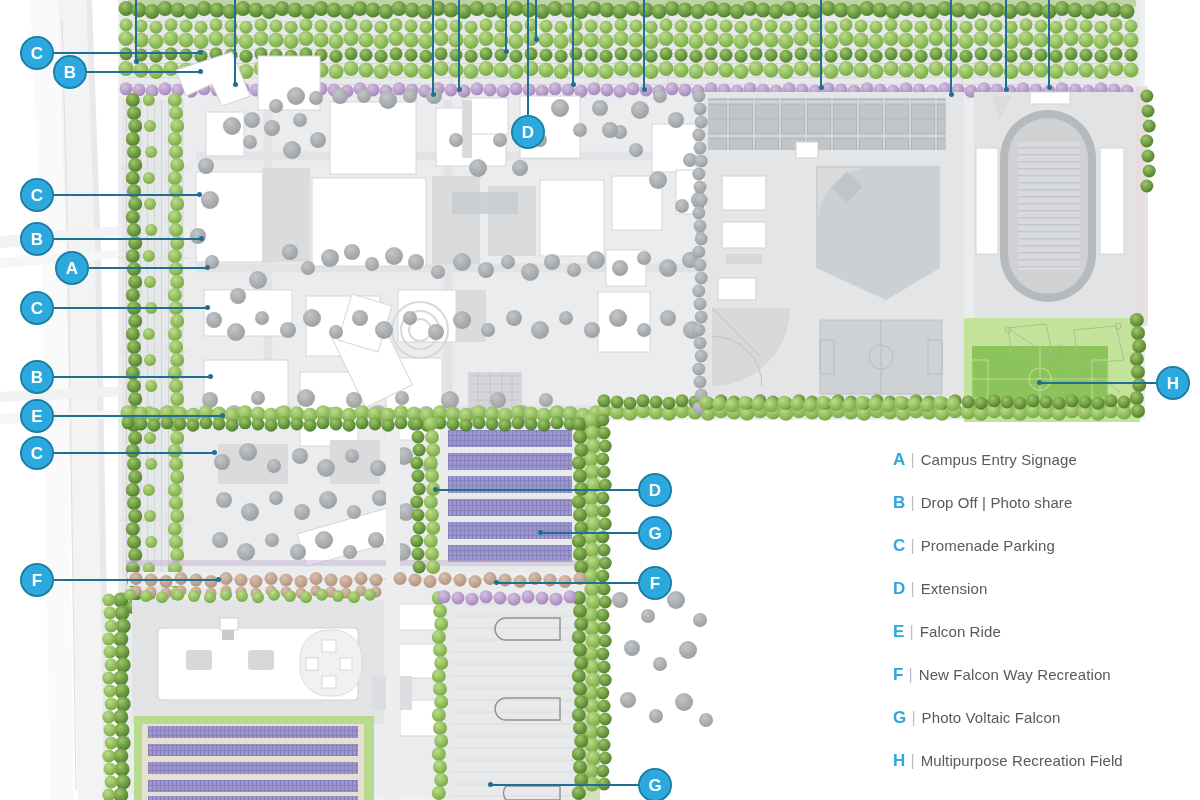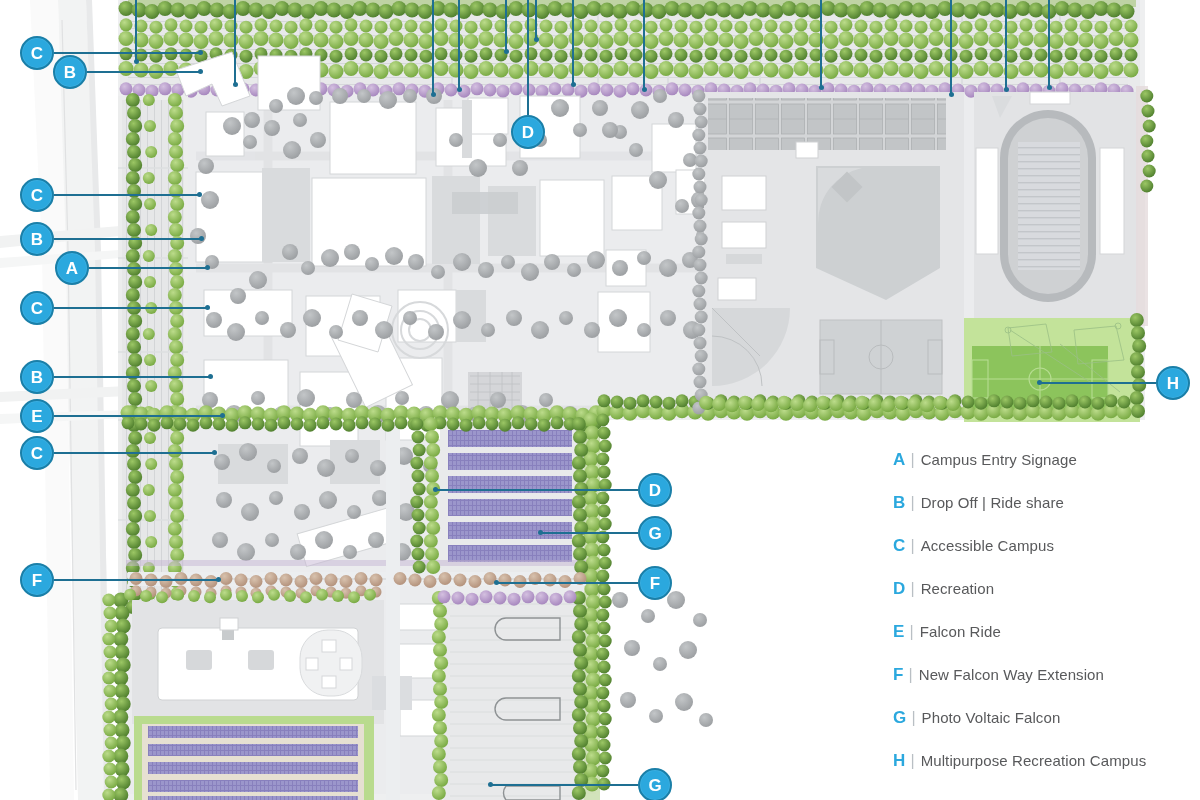--- a/index.html
+++ b/index.html
@@ -1647,47 +1647,47 @@
 
   <div id="legend">
     <div class="legend-row">
       <span class="legend-letter">A</span>
       <span class="legend-pipe">|</span>
       <span class="legend-text">Campus Entry Signage</span>
     </div>
     <div class="legend-row">
       <span class="legend-letter">B</span>
       <span class="legend-pipe">|</span>
-      <span class="legend-text">Drop Off | Ride share</span>
+      <span class="legend-text">Drop Off | Photo share</span>
     </div>
     <div class="legend-row">
       <span class="legend-letter">C</span>
       <span class="legend-pipe">|</span>
-      <span class="legend-text">Accessible Campus</span>
+      <span class="legend-text">Promenade Parking</span>
     </div>
     <div class="legend-row">
       <span class="legend-letter">D</span>
       <span class="legend-pipe">|</span>
-      <span class="legend-text">Recreation</span>
+      <span class="legend-text">Extension</span>
     </div>
     <div class="legend-row">
       <span class="legend-letter">E</span>
       <span class="legend-pipe">|</span>
       <span class="legend-text">Falcon Ride</span>
     </div>
     <div class="legend-row">
       <span class="legend-letter">F</span>
       <span class="legend-pipe">|</span>
-      <span class="legend-text">New Falcon Way Extension</span>
+      <span class="legend-text">New Falcon Way Recreation</span>
     </div>
     <div class="legend-row">
       <span class="legend-letter">G</span>
       <span class="legend-pipe">|</span>
       <span class="legend-text">Photo Voltaic Falcon</span>
     </div>
     <div class="legend-row">
       <span class="legend-letter">H</span>
       <span class="legend-pipe">|</span>
-      <span class="legend-text">Multipurpose Recreation Campus</span>
+      <span class="legend-text">Multipurpose Recreation Field</span>
     </div>
   </div>
 
 </div>
 
 </body></html>

